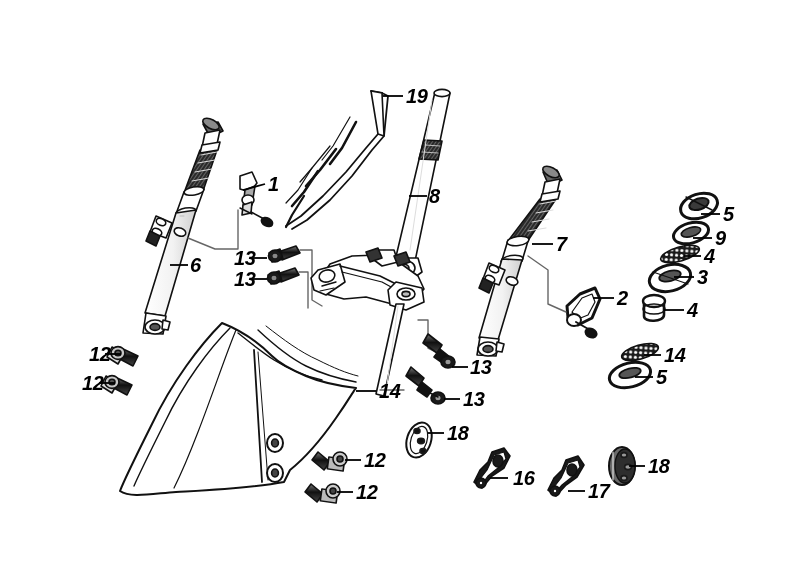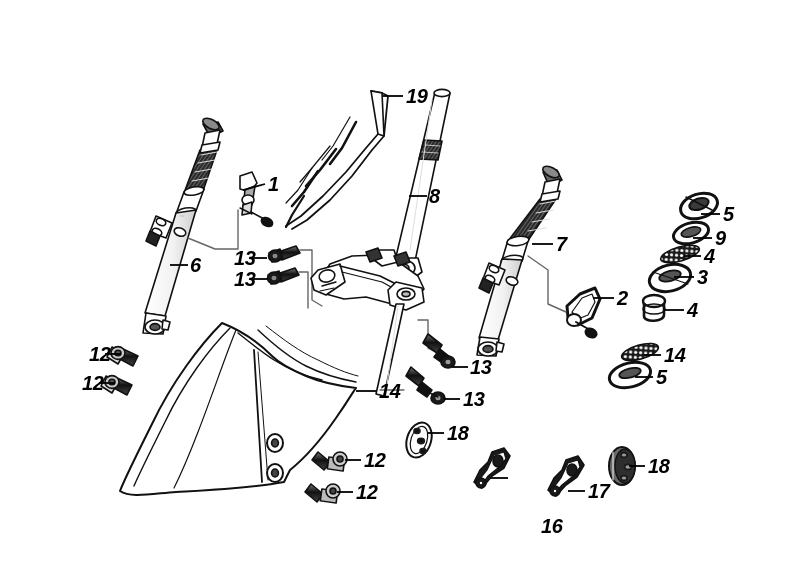--- a/index.html
+++ b/index.html
@@ -417,18 +417,18 @@
       <div class="callout" style="left: 234px; top: 251px;">13</div>
       <div class="callout" style="left: 234px; top: 272px;">13</div>
       <div class="callout" style="left: 470px; top: 360px;">13</div>
       <div class="callout" style="left: 463px; top: 392px;">13</div>
       <div class="callout" style="left: 379px; top: 384px;">14</div>
       <div class="callout" style="left: 89px; top: 347px;">12</div>
       <div class="callout" style="left: 82px; top: 376px;">12</div>
       <div class="callout" style="left: 364px; top: 453px;">12</div>
       <div class="callout" style="left: 356px; top: 485px;">12</div>
       <div class="callout" style="left: 447px; top: 426px;">18</div>
-      <div class="callout" style="left: 541px; top: 471px; margin-top: 48px;">16</div>
+      <div class="callout" style="left: 513px; top: 471px;">16</div>
       <div class="callout" style="left: 588px; top: 484px;">17</div>
       <div class="callout" style="left: 648px; top: 459px;">18</div>
     </div>
 
 </div>
 
 </body></html>

